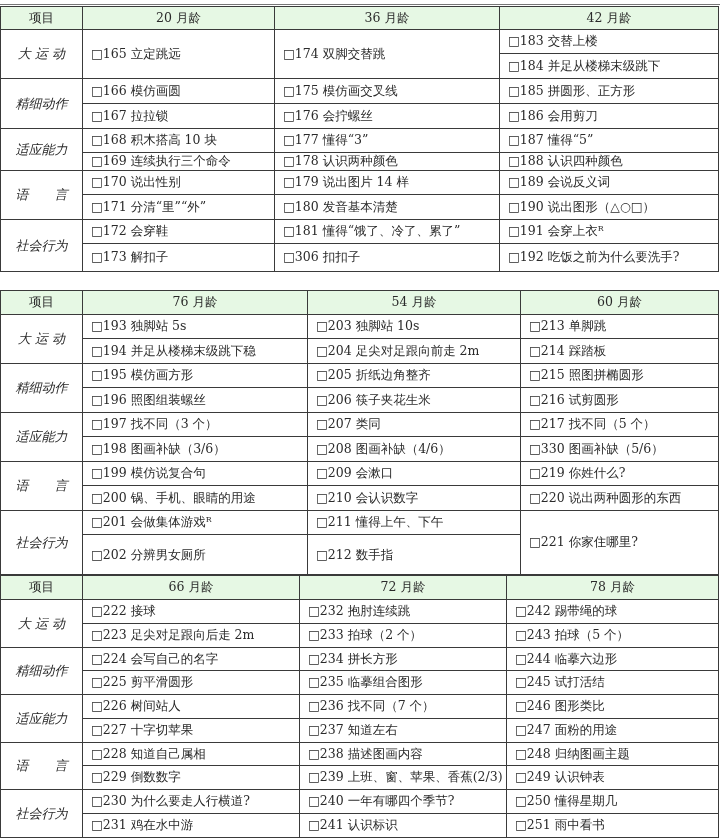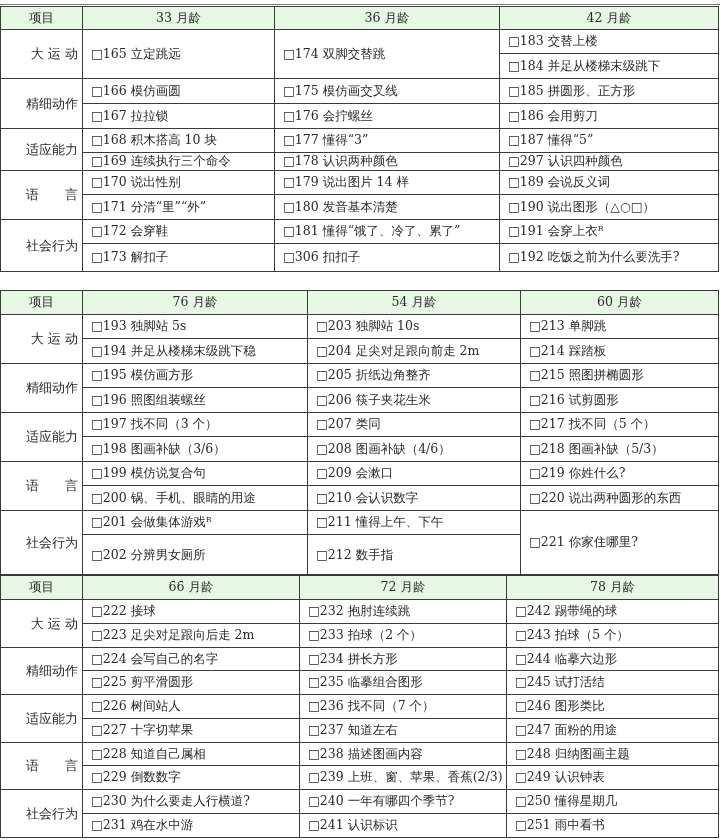--- a/index.html
+++ b/index.html
@@ -3,40 +3,40 @@
 <meta charset="utf-8">
 <style>
   html, body { margin:0; padding:0; background:#ffffff; }
   body { width:720px; height:840px; overflow:hidden; position:relative;
          font-family: "DejaVu Serif", "Liberation Serif", serif; color:#2a2a2a; }
   .section { position:absolute; left:0; }
   table { border-collapse:collapse; table-layout:fixed; width:100%; }
   td, th { border:1.3px solid #3a3a3a; font-size:12.5px; font-weight:normal;
            padding:0 0 0 8px; text-align:left; white-space:nowrap; overflow:hidden; }
   th { background:#e6f8e4; text-align:center; padding:0; height:22px; font-size:12.5px; }
-  td.cat { text-align:right; padding:4px; font-size:13px; }
+  td.cat { text-align:center; padding:4px; font-size:13px;font-style:italic; }
   .topline { position:absolute; top:0; left:0; width:720px; height:4px; border-bottom:1px solid #777; }
 </style>
 </head>
 <body>
 
 <div class="topline"></div>
 
 <div class="section" style="top:6px; width:718px;">
 <table>
   <colgroup>
         <col style="width:82px">
         <col style="width:192px">
         <col style="width:225px">
         <col style="width:219px">
       </colgroup>
   <tbody>
         <tr style="height:23px">
     <th>项目</th>
-    <th>33 月龄</th>
+    <th>20 月龄</th>
     <th>36 月龄</th>
     <th>42 月龄</th>
   </tr>
   <tr style="height:24px">
     <td class="cat" rowspan="2">大 运 动</td>
     <td rowspan="2">□165 立定跳远</td>
     <td rowspan="2">□174 双脚交替跳</td>
     <td>□183 交替上楼</td>
   </tr>
   <tr style="height:25px">
@@ -55,21 +55,21 @@
   </tr>
   <tr style="height:24px">
     <td class="cat" rowspan="2">适应能力</td>
     <td>□168 积木搭高 10 块</td>
     <td>□177 懂得“3”</td>
     <td>□187 懂得“5”</td>
   </tr>
   <tr style="height:14px">
     <td>□169 连续执行三个命令</td>
     <td>□178 认识两种颜色</td>
-    <td>□297 认识四种颜色</td>
+    <td>□188 认识四种颜色</td>
   </tr>
   <tr style="height:24px">
     <td class="cat" rowspan="2">语　　言</td>
     <td>□170 说出性别</td>
     <td>□179 说出图片 14 样</td>
     <td>□189 会说反义词</td>
   </tr>
   <tr style="height:25px">
     <td>□171 分清“里”“外”</td>
     <td>□180 发音基本清楚</td>
@@ -129,21 +129,21 @@
   </tr>
   <tr style="height:24px">
     <td class="cat" rowspan="2">适应能力</td>
     <td>□197 找不同（3 个）</td>
     <td>□207 类同</td>
     <td>□217 找不同（5 个）</td>
   </tr>
   <tr style="height:25px">
     <td>□198 图画补缺（3/6）</td>
     <td>□208 图画补缺（4/6）</td>
-    <td>□218 图画补缺（5/3）</td>
+    <td>□330 图画补缺（5/6）</td>
   </tr>
   <tr style="height:24px">
     <td class="cat" rowspan="2">语　　言</td>
     <td>□199 模仿说复合句</td>
     <td>□209 会漱口</td>
     <td>□219 你姓什么?</td>
   </tr>
   <tr style="height:25px">
     <td>□200 锅、手机、眼睛的用途</td>
     <td>□210 会认识数字</td>

